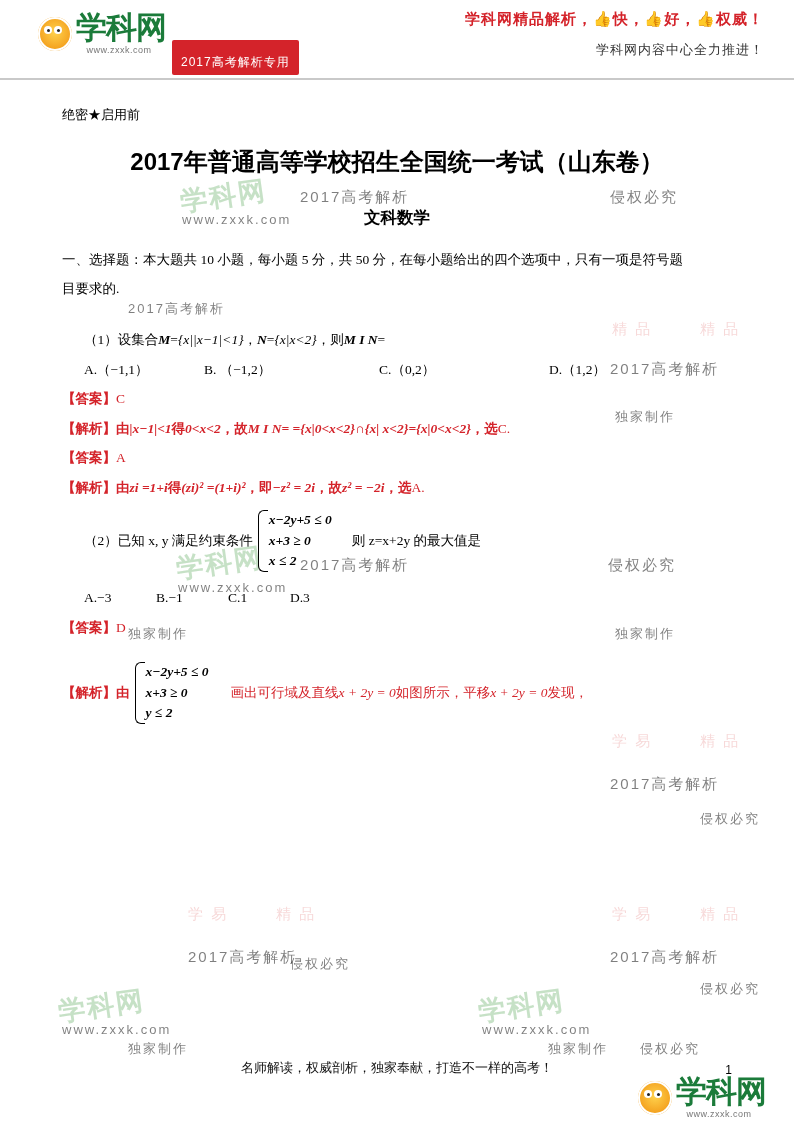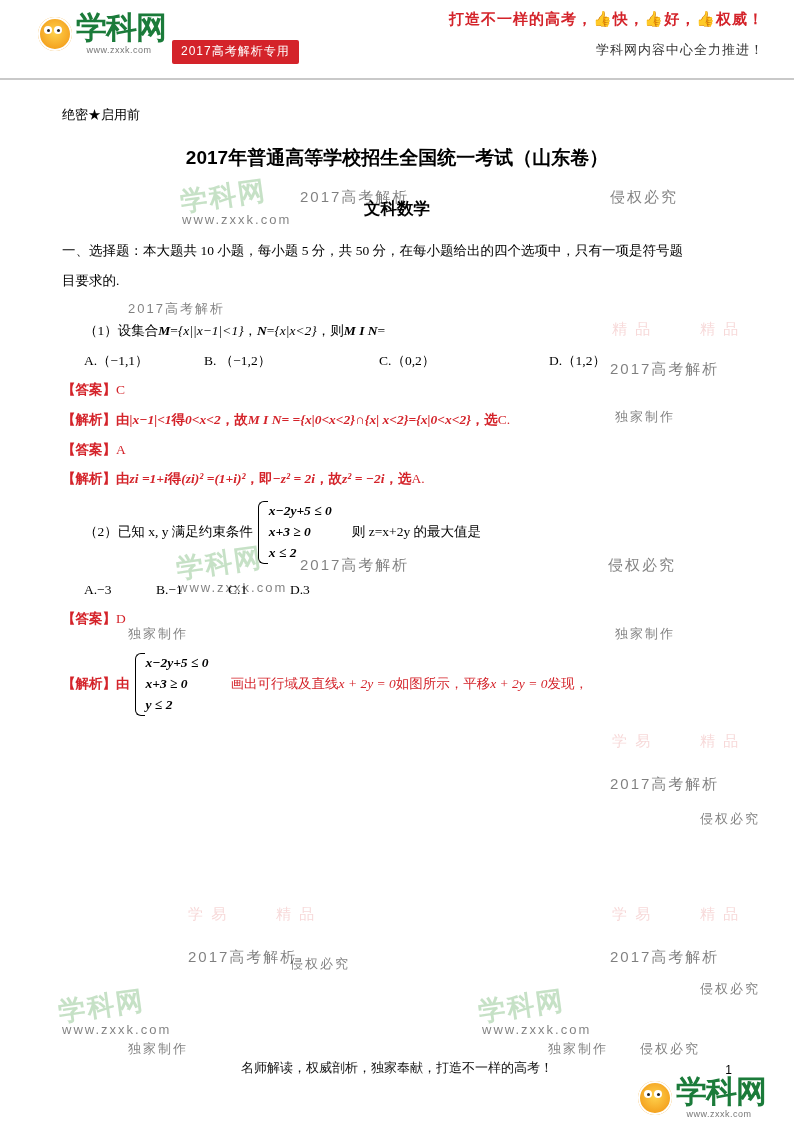--- a/index.html
+++ b/index.html
@@ -54,21 +54,21 @@
     letter-spacing:0.5px;
   }
   .logo-col{display:flex;flex-direction:column;align-items:center;}
   .badge-2017{
     position:absolute;
     left:172px;top:40px;
     background:#d4232a;
     color:#ffffff;
     font-family:"Liberation Sans", sans-serif;
     font-size:12px;
-    padding:3px 9px 4px 9px;
+    padding:14px 9px 4px 9px;
     border-radius:2px;
     letter-spacing:1px;
   }
   .header-right{
     position:absolute;
     right:30px;top:10px;
     text-align:right;
   }
   .hr-line1{
     font-family:"Liberation Sans", sans-serif;
@@ -100,21 +100,21 @@
     line-height:1.75;
   }
   .secret{
     font-family:"Liberation Sans", sans-serif;
     font-size:13px;
     margin-bottom:14px;
   }
   .doc-title{
     text-align:center;
     font-weight:bold;
-    font-size:19px;
+    font-size:24px;
     font-family:"Liberation Sans", sans-serif;
     margin:6px 0 20px 0;
   }
   .doc-sub{
     text-align:center;
     font-weight:bold;
     font-size:16.5px;
     font-family:"Liberation Sans", sans-serif;
     margin:0 0 16px 0;
   }
@@ -244,21 +244,21 @@
   <div class="logo-wrap">
     <div class="logo-owl"></div>
     <div class="logo-col">
       <div class="logo-text">学科网</div>
       <div class="logo-url">www.zxxk.com</div>
     </div>
   </div>
   <div class="badge-2017">2017高考解析专用</div>
   <div class="header-right">
     <div class="hr-line1">
-      <span>打造不一样的高考，</span><span class="thumbs">👍</span><span>快，</span><span class="thumbs">👍</span><span>好，</span><span class="thumbs">👍</span><span>权威！</span>
+      <span>学科网精品解析，</span><span class="thumbs">👍</span><span>快，</span><span class="thumbs">👍</span><span>好，</span><span class="thumbs">👍</span><span>权威！</span>
     </div>
     <div class="hr-line2">学科网内容中心全力推进！</div>
   </div>
   <div class="header-rule"></div>
 </div>
 
 <div class="page">
 
   <div class="secret">绝密★启用前</div>
 

